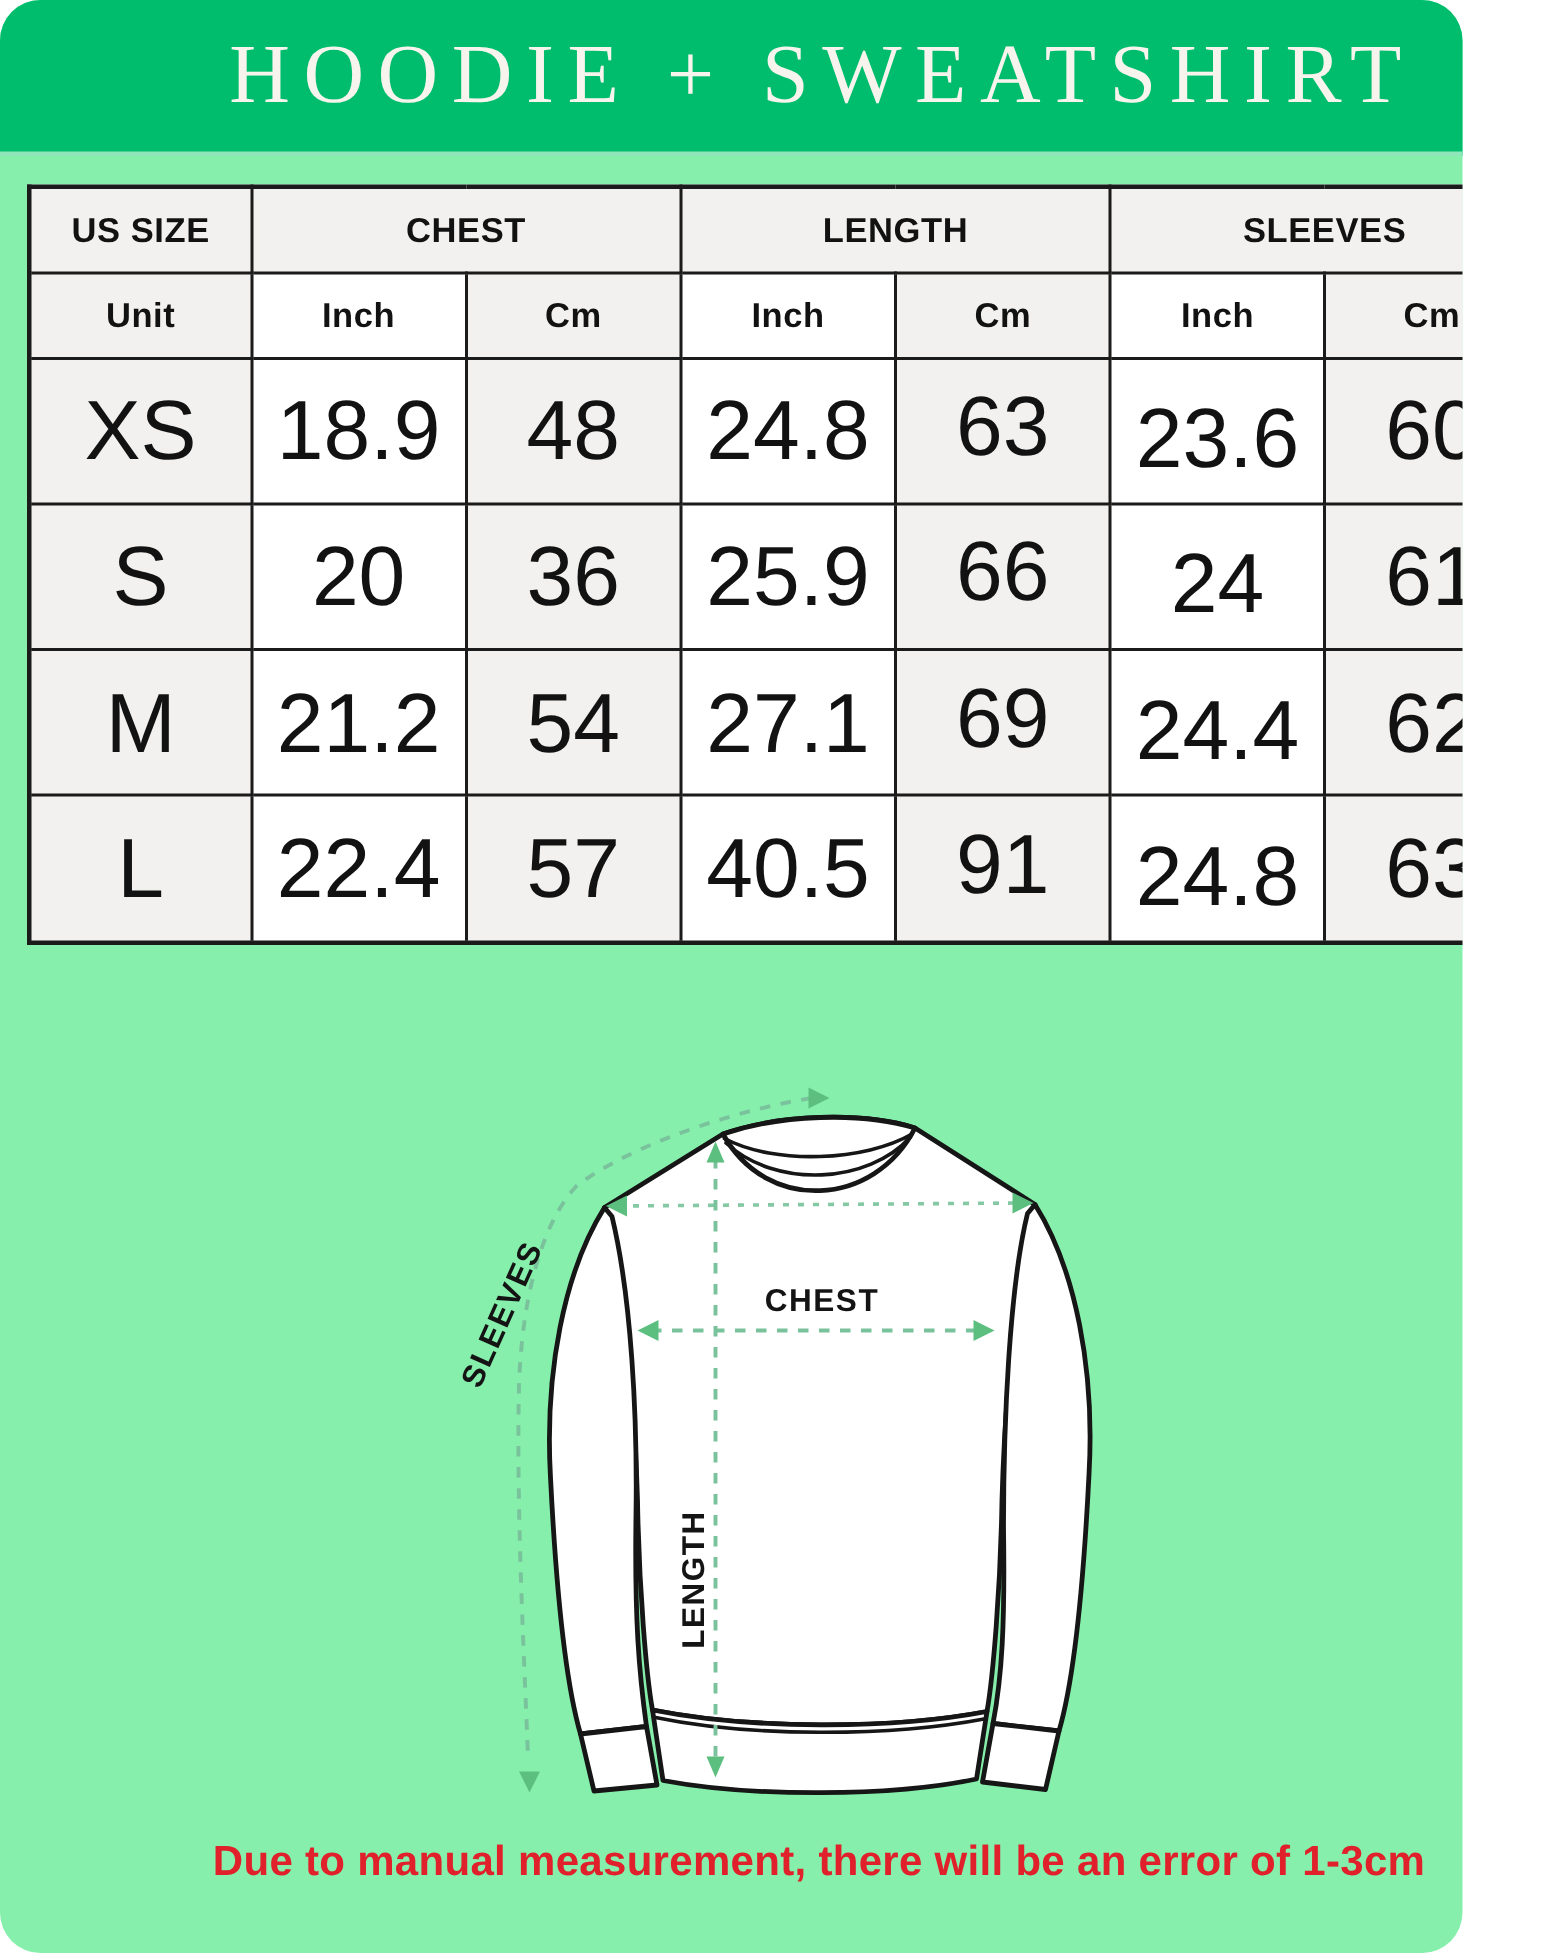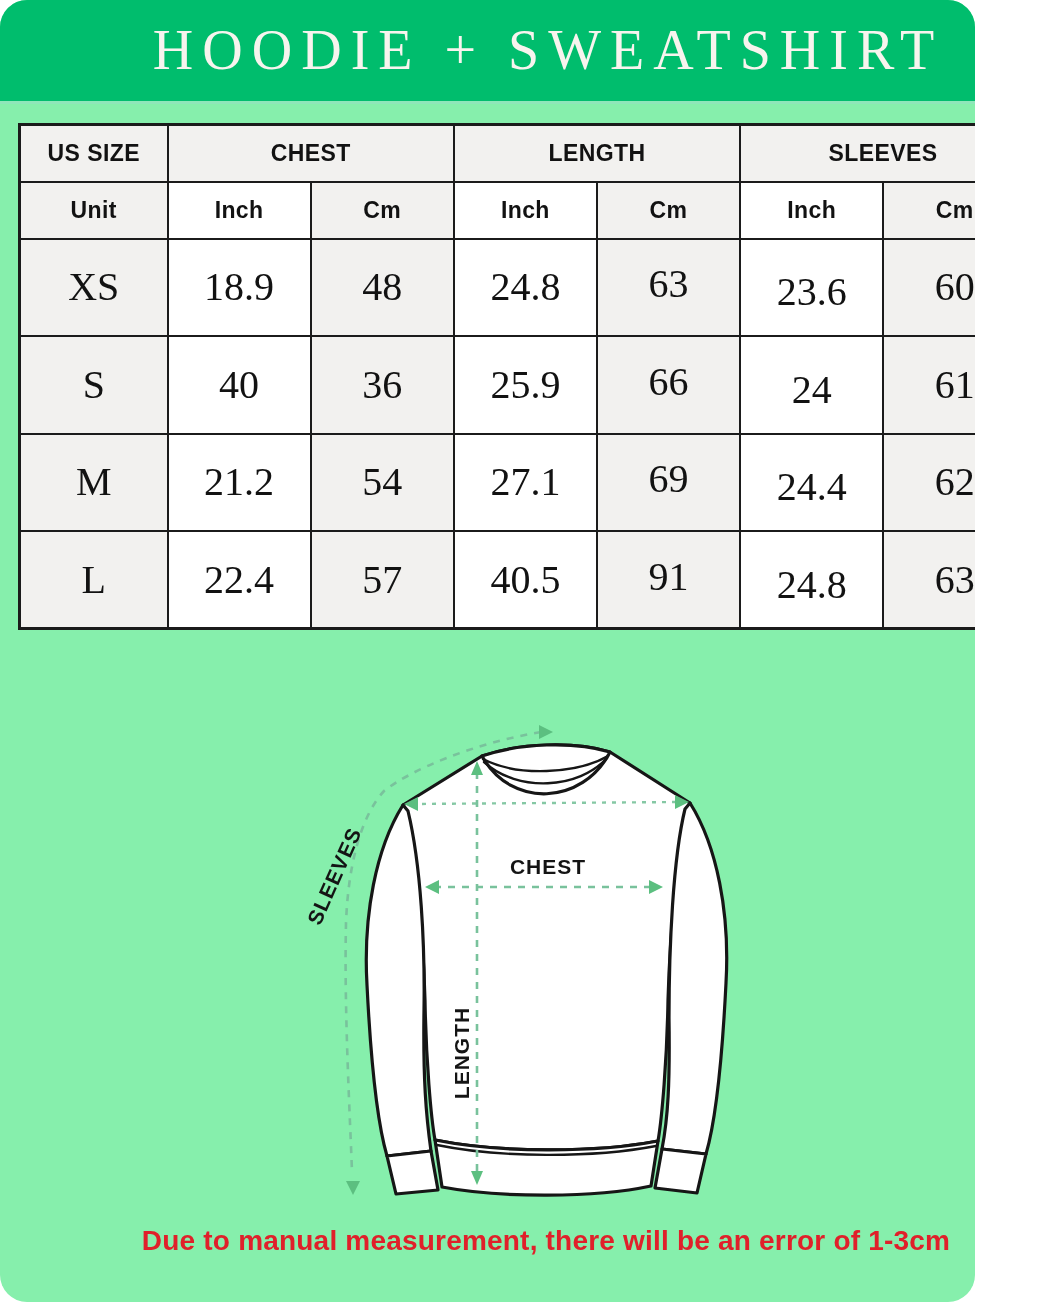--- a/index.html
+++ b/index.html
@@ -16,21 +16,21 @@
   
   table.size-table{position:absolute;left:18px;top:123px;width:1010px;height:507px;
           border-collapse:collapse;table-layout:fixed;background:#ffffff;
           border:3.5px solid #1b1b1b;}
   .size-table th,.size-table td{border:2.5px solid #1b1b1b;text-align:center;vertical-align:middle;
           padding:0;line-height:1;color:#121212;}
   .size-table thead tr{height:57px;}
   .size-table tbody tr{height:56px;}
   .size-table thead th{font-family:Liberation Sans, sans-serif;font-weight:700;font-size:23px;
           letter-spacing:0.4px;}
-  .size-table tbody td{font-family:Liberation Serif, serif;font-weight:400;font-size:40px;}
+  .size-table tbody td{font-family:Liberation Sans, sans-serif;font-weight:400;font-size:56px;}
   .g{background:#f2f1ef;}
   .w{background:#ffffff;margin-left:39px;}
   .size-table td span{display:inline-block;}
   .size-table tbody td:nth-child(5) span{transform:translateY(-3px);}
   .size-table tbody td:nth-child(6) span{transform:translateY(5px);}
 
   
   .diagram{position:absolute;left:290px;top:690px;width:470px;height:545px;}
   .garment{fill:#ffffff;stroke:#161616;stroke-width:3.2;stroke-linejoin:round;stroke-linecap:round;}
   .garment-line{fill:none;stroke:#161616;stroke-width:2.4;stroke-linecap:round;}
@@ -86,21 +86,21 @@
         <td class="g"><span>XS</span></td>
         <td class="w"><span>18.9</span></td>
         <td class="g"><span>48</span></td>
         <td class="w"><span>24.8</span></td>
         <td class="g"><span>63</span></td>
         <td class="w"><span>23.6</span></td>
         <td class="g"><span>60</span></td>
       </tr>
       <tr>
         <td class="g"><span>S</span></td>
-        <td class="w"><span>40</span></td>
+        <td class="w"><span>20</span></td>
         <td class="g"><span>36</span></td>
         <td class="w"><span>25.9</span></td>
         <td class="g"><span>66</span></td>
         <td class="w"><span>24</span></td>
         <td class="g"><span>61</span></td>
       </tr>
       <tr>
         <td class="g"><span>M</span></td>
         <td class="w"><span>21.2</span></td>
         <td class="g"><span>54</span></td>

